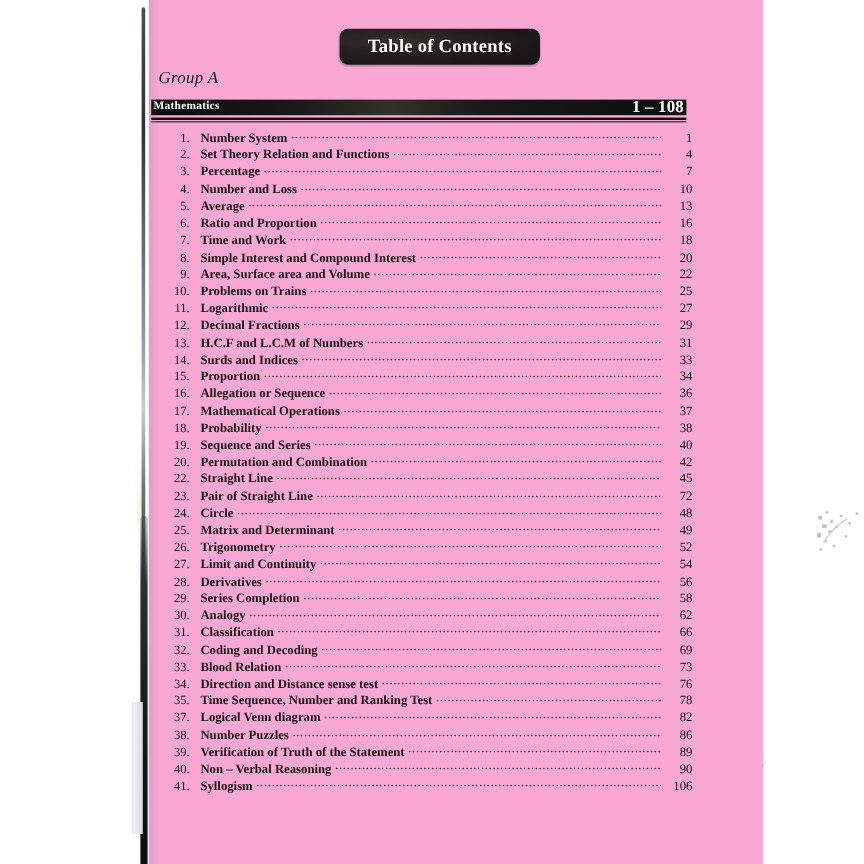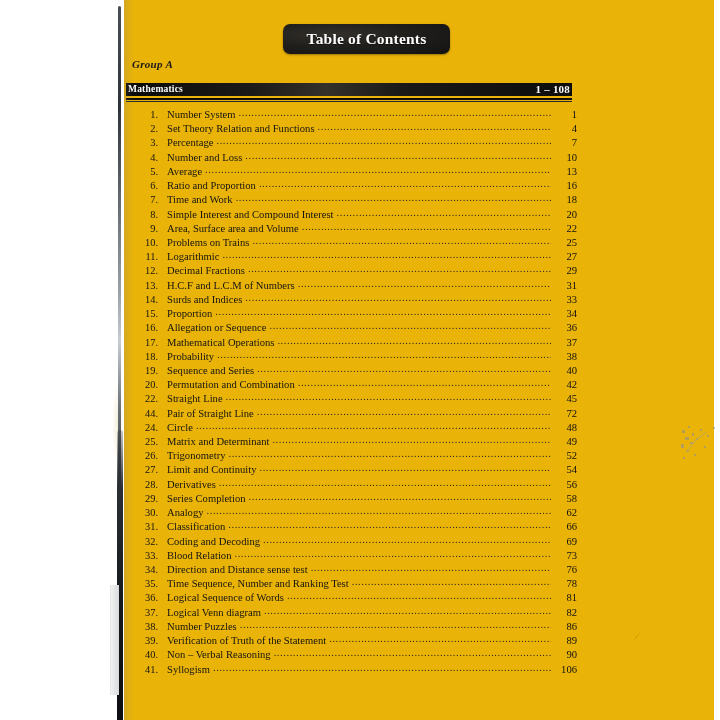--- a/index.html
+++ b/index.html
@@ -72,23 +72,23 @@
     width: 12px;
     height: 90px;
     background: radial-gradient(ellipse at center, rgba(240,236,210,0.85), rgba(255,255,255,0) 70%);
   }
 
   
   .sheet {
     position: absolute;
     left: 124px;
     top: 0;
-    width: 590px;
+    width: 512px;
     height: 720px;
-    background: #eab308;
+    background: #f9a8d4;
   }
 
   
   .title-plaque {
     position: absolute;
     left: 159px;
     top: 24px;
     width: 167px;
     height: 30px;
     background:
@@ -106,22 +106,22 @@
     letter-spacing: 0.2px;
     font-family: "Liberation Serif", "DejaVu Serif", serif;
     text-shadow: 0 1px 1px rgba(0,0,0,0.6);
   }
 
   
   .group-heading {
     position: absolute;
     left: 8px;
     top: 58px;
-    font-size: 11px;
-    font-weight: bold;
+    font-size: 14px;
+    font-weight: normal;
     font-style: italic;
     color: #1a1a1a;
     letter-spacing: 0.3px;
   }
 
   
   .subject-bar {
     position: absolute;
     left: 2px;
     top: 83px;
@@ -136,21 +136,21 @@
   }
   .subject-bar .subject-name {
     color: #ffffff;
     font-size: 9.5px;
     font-weight: bold;
     letter-spacing: 0.2px;
     line-height: 1;
   }
   .subject-bar .subject-range {
     color: #ffffff;
-    font-size: 11px;
+    font-size: 14px;
     font-weight: bold;
     letter-spacing: 0.2px;
     line-height: 1;
   }
   .rule-thick {
     position: absolute;
     left: 2px;
     top: 98px;
     width: 446px;
     height: 2px;
@@ -184,20 +184,21 @@
     width: 26px;
     text-align: right;
     padding-right: 9px;
     flex: 0 0 auto;
     font-size: 10.4px;
     color: #141414;
   }
   .toc-title {
     flex: 0 0 auto;
     padding-right: 3px;
+    font-weight: bold;
   }
   .toc-dots {
     flex: 1 1 auto;
     overflow: hidden;
     min-width: 6px;
     position: relative;
     height: 10px;
   }
   .toc-dots::after {
     content: "........................................................................................................................................................................................................";
@@ -394,21 +395,21 @@
           <span class="toc-dots"></span>
           <span class="toc-page">42</span>
         </div>
         <div class="toc-row">
           <span class="toc-num">22.</span>
           <span class="toc-title">Straight Line</span>
           <span class="toc-dots"></span>
           <span class="toc-page">45</span>
         </div>
         <div class="toc-row">
-          <span class="toc-num">44.</span>
+          <span class="toc-num">23.</span>
           <span class="toc-title">Pair of Straight Line</span>
           <span class="toc-dots"></span>
           <span class="toc-page">72</span>
         </div>
         <div class="toc-row">
           <span class="toc-num">24.</span>
           <span class="toc-title">Circle</span>
           <span class="toc-dots"></span>
           <span class="toc-page">48</span>
         </div>
@@ -470,26 +471,20 @@
           <span class="toc-num">34.</span>
           <span class="toc-title">Direction and Distance sense test</span>
           <span class="toc-dots"></span>
           <span class="toc-page">76</span>
         </div>
         <div class="toc-row">
           <span class="toc-num">35.</span>
           <span class="toc-title">Time Sequence, Number and Ranking Test</span>
           <span class="toc-dots"></span>
           <span class="toc-page">78</span>
-        </div>
-        <div class="toc-row">
-          <span class="toc-num">36.</span>
-          <span class="toc-title">Logical Sequence of Words</span>
-          <span class="toc-dots"></span>
-          <span class="toc-page">81</span>
         </div>
         <div class="toc-row">
           <span class="toc-num">37.</span>
           <span class="toc-title">Logical Venn diagram</span>
           <span class="toc-dots"></span>
           <span class="toc-page">82</span>
         </div>
         <div class="toc-row">
           <span class="toc-num">38.</span>
           <span class="toc-title">Number Puzzles</span>

